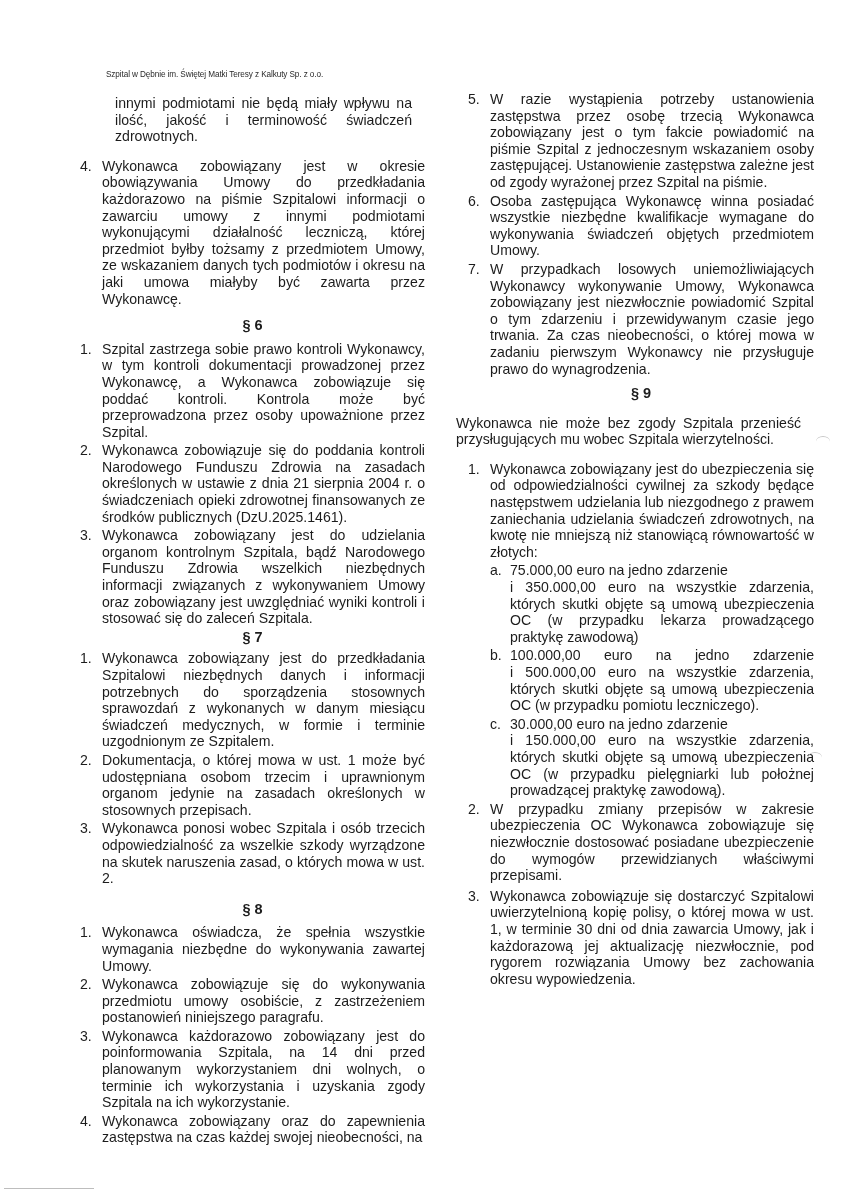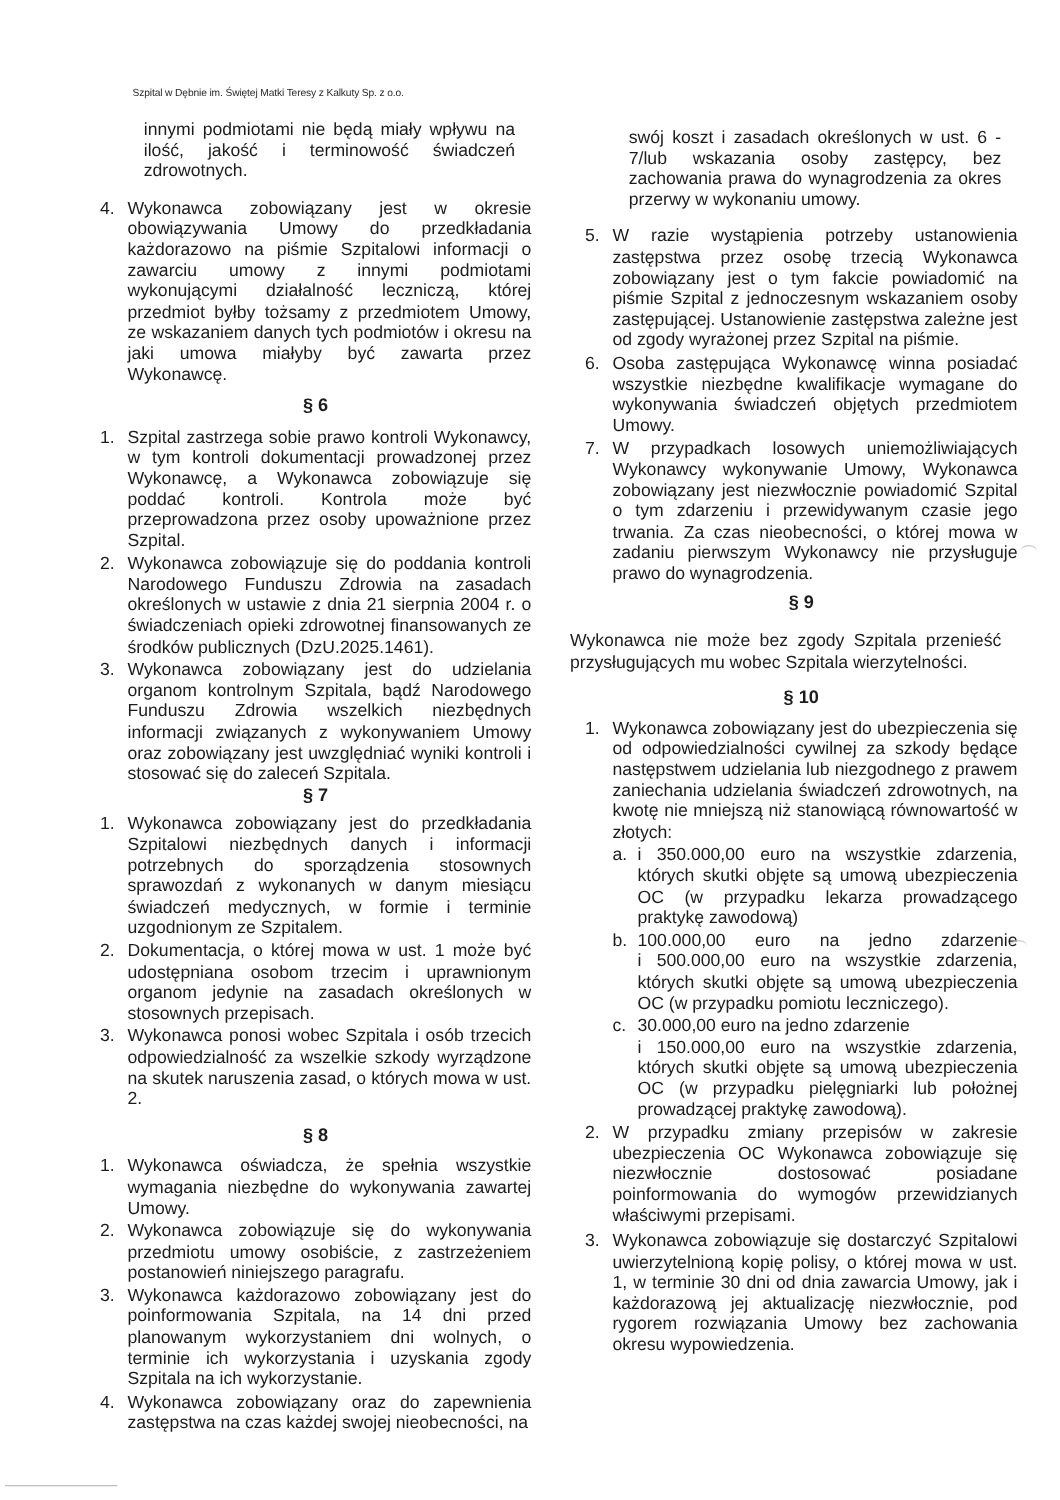--- a/index.html
+++ b/index.html
@@ -90,59 +90,58 @@
     <span class="num">3.</span>
     <span>Wykonawca każdorazowo zobowiązany jest do poinformowania Szpitala, na 14 dni przed planowanym wykorzystaniem dni wolnych, o terminie ich wykorzystania i uzyskania zgody Szpitala na ich wykorzystanie.</span>
   </div>
   <div class="item">
     <span class="num">4.</span>
     <span>Wykonawca zobowiązany oraz do zapewnienia zastępstwa na czas każdej swojej nieobecności, na</span>
   </div>
 </div>
 
 <div class="col right">
-  <p class="cont">swój koszt i zasadach określonych w ust. 6 - 7/lub wskazania osoby zastępcy, bez zachowania prawa do wynagrodzenia za okres przerwy w wykonaniu umowy.</p>
   <div class="item" style="margin-top:3px">
     <span class="num">5.</span>
     <span>W razie wystąpienia potrzeby ustanowienia zastępstwa przez osobę trzecią Wykonawca zobowiązany jest o tym fakcie powiadomić na piśmie Szpital z jednoczesnym wskazaniem osoby zastępującej. Ustanowienie zastępstwa zależne jest od zgody wyrażonej przez Szpital na piśmie.</span>
   </div>
   <div class="item">
     <span class="num">6.</span>
     <span>Osoba zastępująca Wykonawcę winna posiadać wszystkie niezbędne kwalifikacje wymagane do wykonywania świadczeń objętych przedmiotem Umowy.</span>
   </div>
   <div class="item">
     <span class="num">7.</span>
     <span>W przypadkach losowych uniemożliwiających Wykonawcy wykonywanie Umowy, Wykonawca zobowiązany jest niezwłocznie powiadomić Szpital o tym zdarzeniu i przewidywanym czasie jego trwania. Za czas nieobecności, o której mowa w zadaniu pierwszym Wykonawcy nie przysługuje prawo do wynagrodzenia.</span>
   </div>
 
   <div class="sect" style="margin-top:8px">§ 9</div>
   <p class="para" style="margin-left:-12px">Wykonawca nie może bez zgody Szpitala przenieść przysługujących mu wobec Szpitala wierzytelności.</p>
 
-  <div class="sect">§ 10</div>
   <div class="item">
     <span class="num">1.</span>
     <span>Wykonawca zobowiązany jest do ubezpieczenia się od odpowiedzialności cywilnej za szkody będące następstwem udzielania lub niezgodnego z prawem zaniechania udzielania świadczeń zdrowotnych, na kwotę nie mniejszą niż stanowiącą równowartość w złotych:</span>
   </div>
   <div class="sub">
     <span class="letter">a.</span>
+    <div>75.000,00 euro na jedno zdarzenie</div>
     <div>i 350.000,00 euro na wszystkie zdarzenia, których skutki objęte są umową ubezpieczenia OC (w przypadku lekarza prowadzącego praktykę zawodową)</div>
   </div>
   <div class="sub">
     <span class="letter">b.</span>
     <div style="text-align:justify;text-align-last:justify">100.000,00 euro na jedno zdarzenie</div>
     <div>i 500.000,00 euro na wszystkie zdarzenia, których skutki objęte są umową ubezpieczenia OC (w przypadku pomiotu leczniczego).</div>
   </div>
   <div class="sub">
     <span class="letter">c.</span>
     <div>30.000,00 euro na jedno zdarzenie</div>
     <div>i 150.000,00 euro na wszystkie zdarzenia, których skutki objęte są umową ubezpieczenia OC (w przypadku pielęgniarki lub położnej prowadzącej praktykę zawodową).</div>
   </div>
   <div class="item">
     <span class="num">2.</span>
-    <span>W przypadku zmiany przepisów w zakresie ubezpieczenia OC Wykonawca zobowiązuje się niezwłocznie dostosować posiadane poinformowania do wymogów przewidzianych właściwymi przepisami.</span>
+    <span>W przypadku zmiany przepisów w zakresie ubezpieczenia OC Wykonawca zobowiązuje się niezwłocznie dostosować posiadane ubezpieczenie do wymogów przewidzianych właściwymi przepisami.</span>
   </div>
   <div class="item" style="margin-top:4px">
     <span class="num">3.</span>
     <span>Wykonawca zobowiązuje się dostarczyć Szpitalowi uwierzytelnioną kopię polisy, o której mowa w ust. 1, w terminie 30 dni od dnia zawarcia Umowy, jak i każdorazową jej aktualizację niezwłocznie, pod rygorem rozwiązania Umowy bez zachowania okresu wypowiedzenia.</span>
   </div>
 </div>
 
 <div class="scan-mark" style="left:816px; top:436px;"></div>
 <div class="scan-mark" style="left:808px; top:752px;"></div>
 <div class="scan-line"></div>

